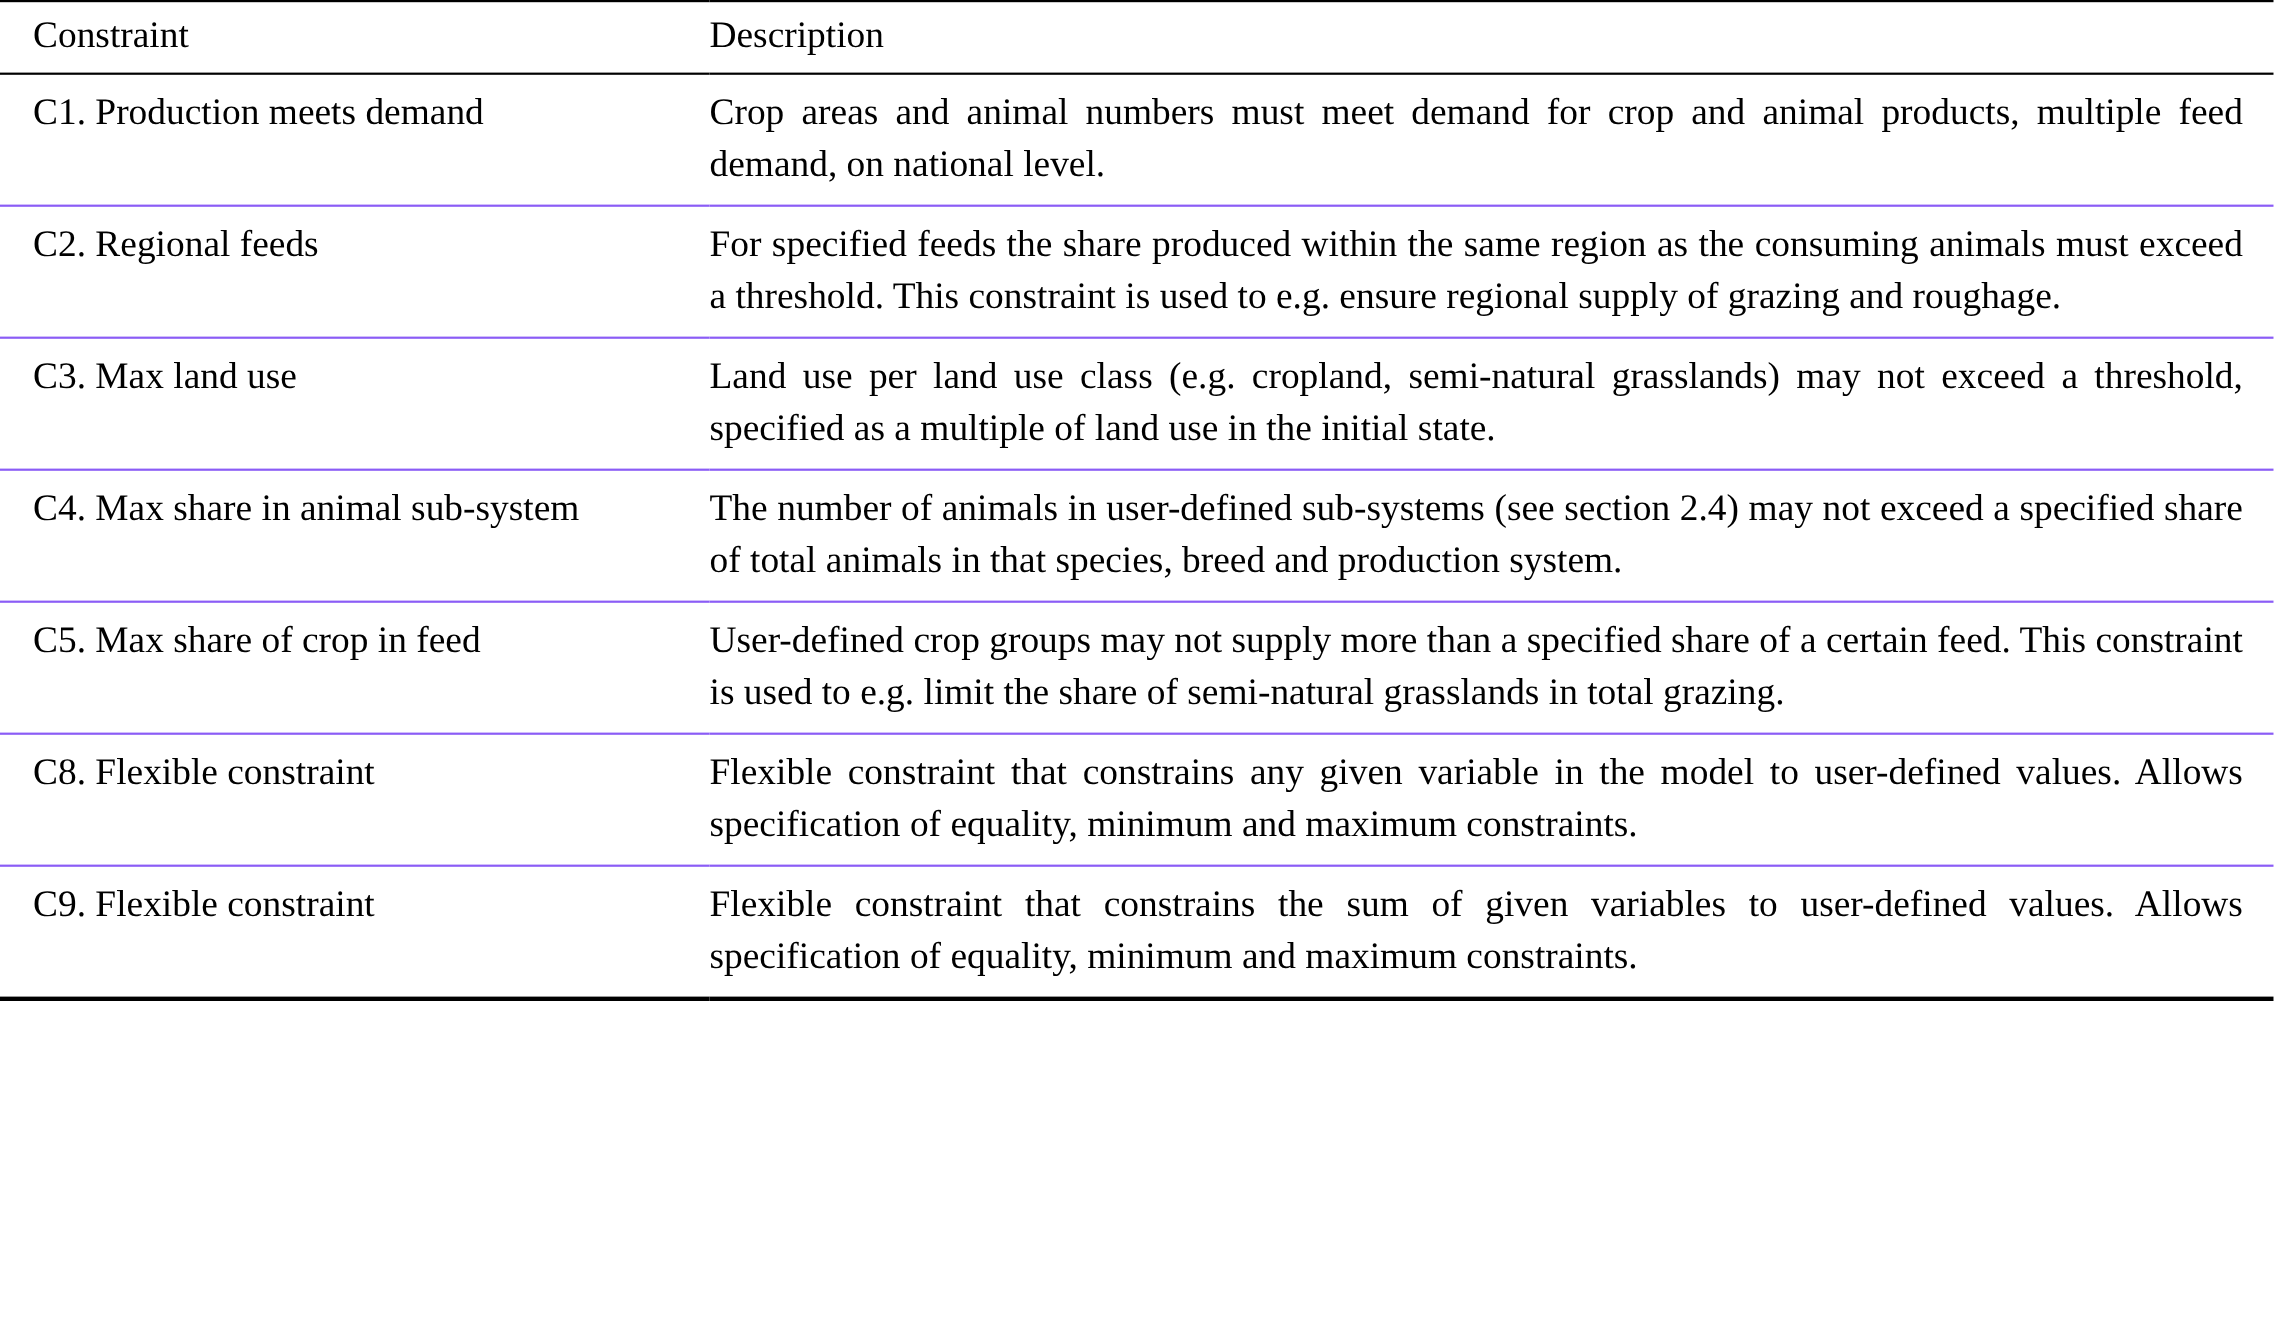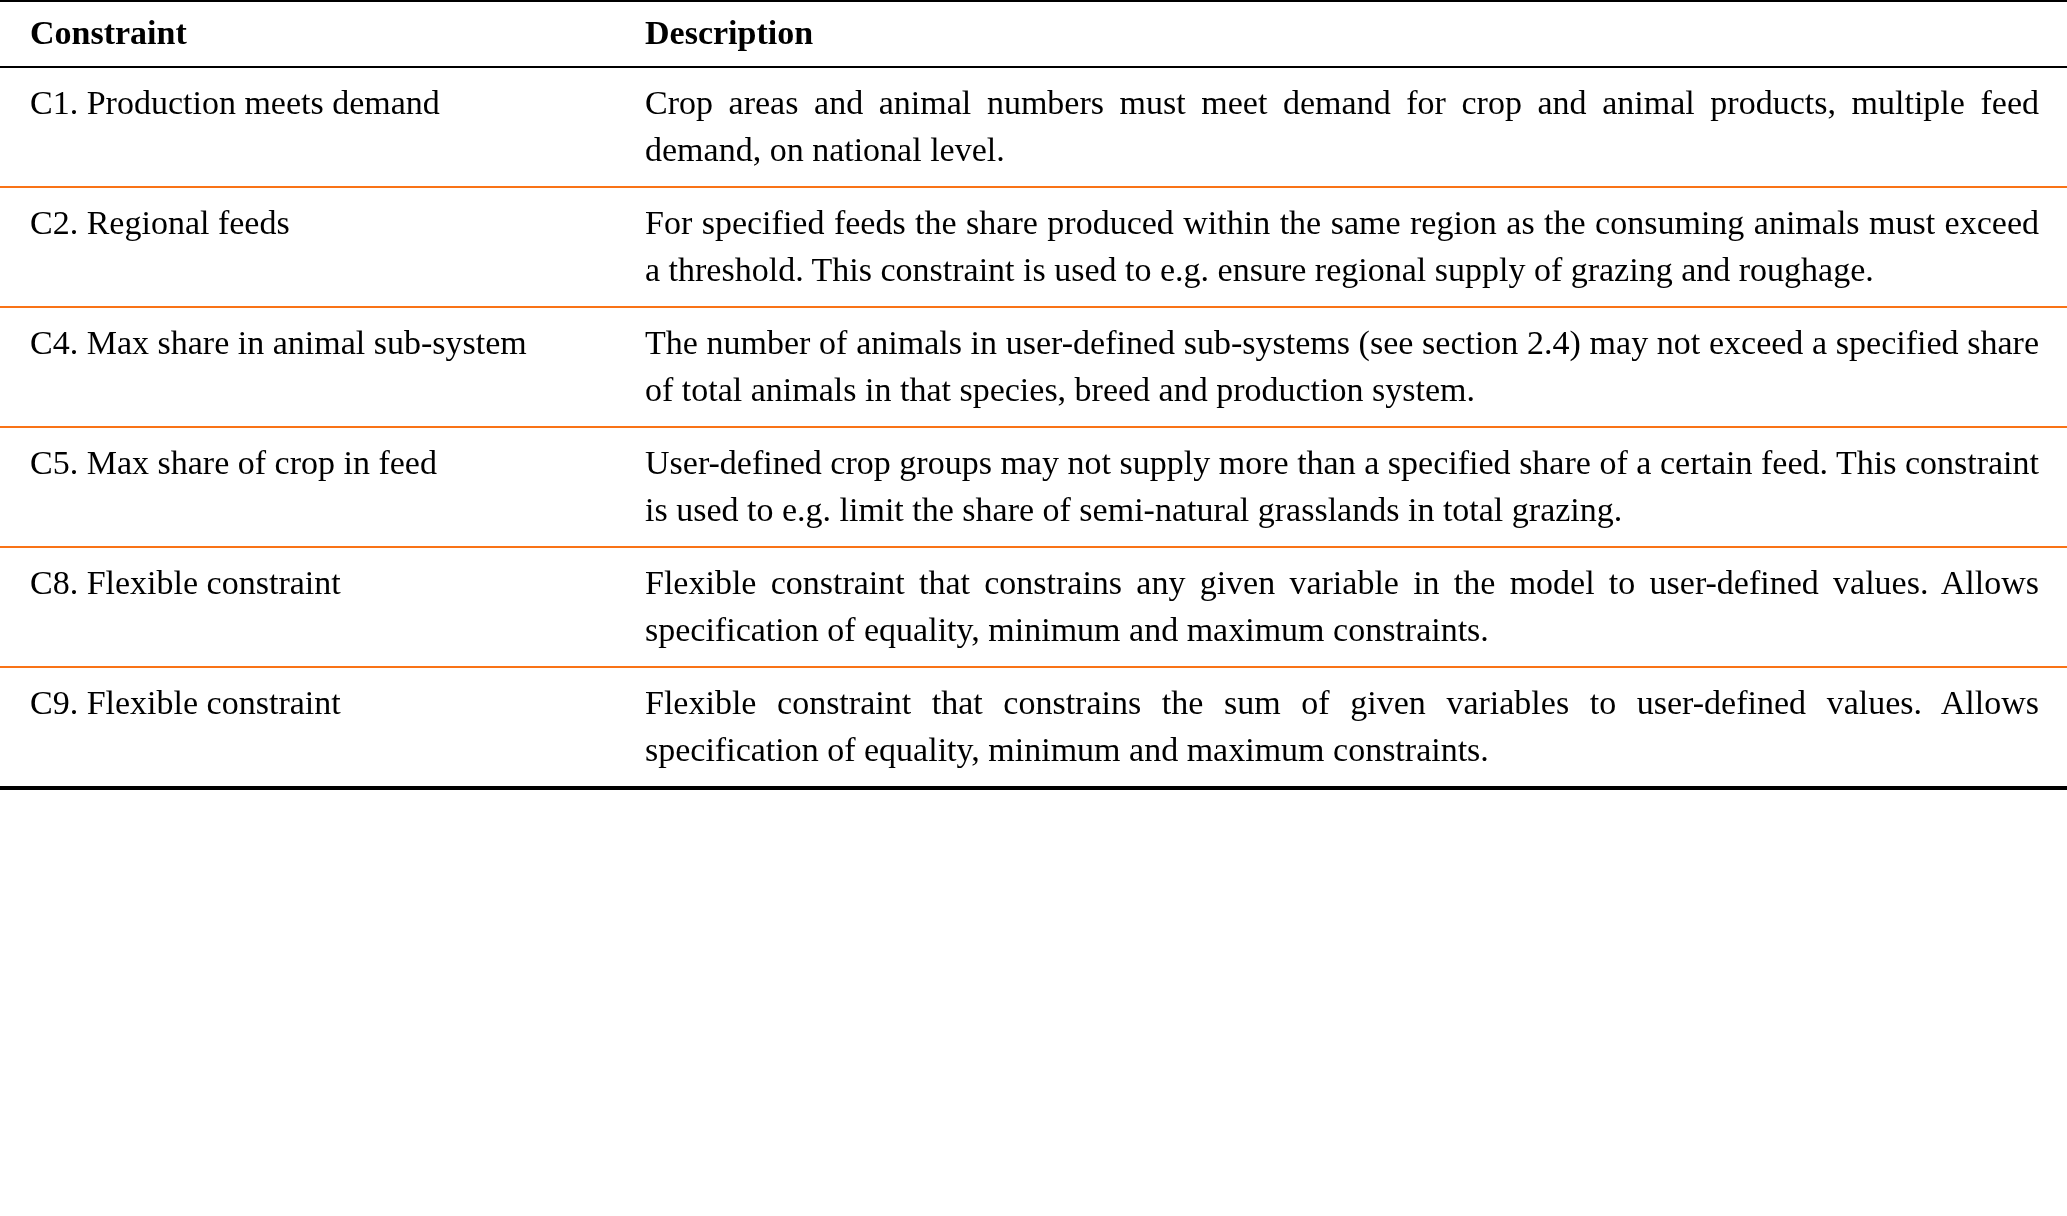--- a/index.html
+++ b/index.html
@@ -23,24 +23,23 @@
   }
   th, td {
     vertical-align: top;
     font-weight: normal;
     text-align: left;
   }
   thead th {
     padding: 11px 0 13px 0;
     border-bottom: 2px solid #000;
     line-height: 40px;
-    font-weight: bold;
   }
   tbody td {
-    border-bottom: 2px solid #f97316;
+    border-bottom: 2px solid #8b5cf6;
     padding: 11px 0 13px 0;
     line-height: 47px;
   }
   tbody tr:last-child td {
     border-bottom: none;
   }
   .col-constraint {
     width: 595px;
     padding-left: 30px;
     padding-right: 20px;
@@ -67,20 +66,24 @@
   <tbody>
     <tr>
       <td class="col-constraint">C1. Production meets demand</td>
       <td class="col-description">Crop areas and animal numbers must meet demand for crop and animal products, multiple feed demand, on national level.</td>
     </tr>
     <tr>
       <td class="col-constraint">C2. Regional feeds</td>
       <td class="col-description">For specified feeds the share produced within the same region as the consuming animals must exceed a threshold. This constraint is used to e.g. ensure regional supply of grazing and roughage.</td>
     </tr>
     <tr>
+      <td class="col-constraint">C3. Max land use</td>
+      <td class="col-description">Land use per land use class (e.g. cropland, semi-natural grasslands) may not exceed a threshold, specified as a multiple of land use in the initial state.</td>
+    </tr>
+    <tr>
       <td class="col-constraint">C4. Max share in animal sub-system</td>
       <td class="col-description">The number of animals in user-defined sub-systems (see section 2.4) may not exceed a specified share of total animals in that species, breed and production system.</td>
     </tr>
     <tr>
       <td class="col-constraint">C5. Max share of crop in feed</td>
       <td class="col-description">User-defined crop groups may not supply more than a specified share of a certain feed. This constraint is used to e.g. limit the share of semi-natural grasslands in total grazing.</td>
     </tr>
     <tr>
       <td class="col-constraint">C8. Flexible constraint</td>
       <td class="col-description">Flexible constraint that constrains any given variable in the model to user-defined values. Allows specification of equality, minimum and maximum constraints.</td>

